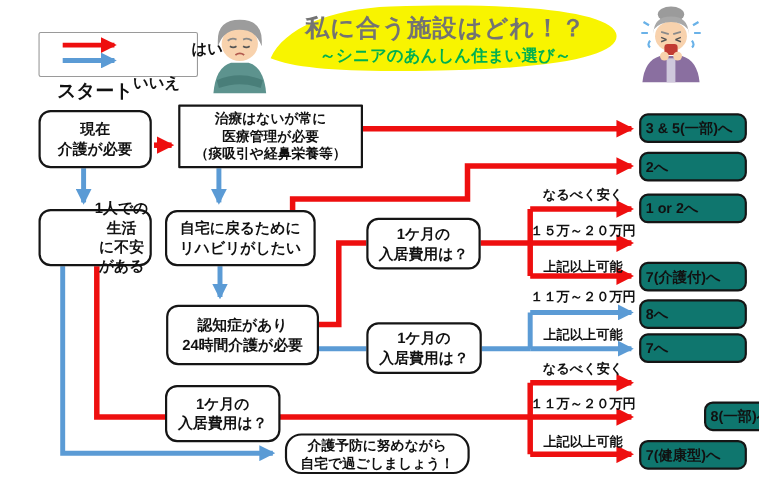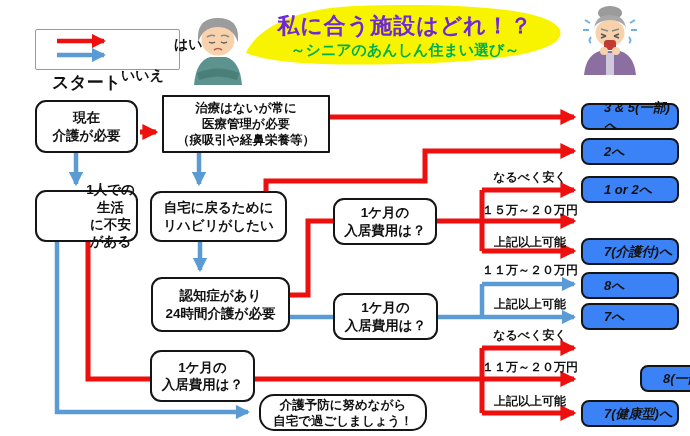--- a/index.html
+++ b/index.html
@@ -7,36 +7,36 @@
     position:relative;width:690px;height:436px;background:#fff;overflow:hidden;
     font-family:"Liberation Sans","DejaVu Sans",sans-serif;
   }
   svg.layer{position:absolute;left:0;top:0;z-index:1;}
   .node{
     position:absolute;z-index:2;background:#fff;border:2px solid #151515;border-radius:11px;
     display:flex;align-items:center;justify-content:center;text-align:center;
     font-weight:bold;color:#111;white-space:pre-line;line-height:1.28;box-sizing:border-box;
   }
   .out{
-    position:absolute;z-index:2;background:#3b82f6;border:2px solid #151515;border-radius:8px;
-    display:flex;align-items:center;justify-content:flex-start;padding-left:21px;
-    font-weight:bold;color:#111;font-size:13px;box-sizing:border-box;width:98px;height:27px;font-style:italic;
+    position:absolute;z-index:2;background:#0f766e;border:2px solid #151515;border-radius:8px;
+    display:flex;align-items:center;justify-content:flex-start;padding-left:4px;
+    font-weight:bold;color:#111;font-size:13px;box-sizing:border-box;width:98px;height:27px;
   }
   .cond{
     position:absolute;z-index:3;width:96px;text-align:center;font-weight:bold;color:#111;
     font-size:12px;white-space:nowrap;
   }
   .legend{
     position:absolute;left:35px;top:29px;width:145px;height:41px;z-index:2;
     border:1.5px solid #9a9a9a;border-radius:2px;background:transparent;box-sizing:border-box;
   }
   .legend-label{position:absolute;z-index:3;font-weight:bold;font-size:14px;color:#111;}
   .start{position:absolute;left:52px;top:71px;z-index:3;font-weight:bold;font-size:17px;color:#111;}
   .bubble-title{position:absolute;left:252px;top:11px;width:306px;z-index:4;text-align:center;
-    font-weight:bold;font-size:22px;color:#6d28d9;letter-spacing:1px;}
+    font-weight:bold;font-size:22px;color:#737373;letter-spacing:1px;}
   .bubble-sub{position:absolute;left:252px;top:41px;width:306px;z-index:4;text-align:center;
     font-weight:bold;font-size:15px;color:#00b050;}
   .illus{position:absolute;z-index:2;}
 </style>
 </head>
 <body>
 
 <div class="canvas">
 
   <svg class="layer" width="690" height="436">

